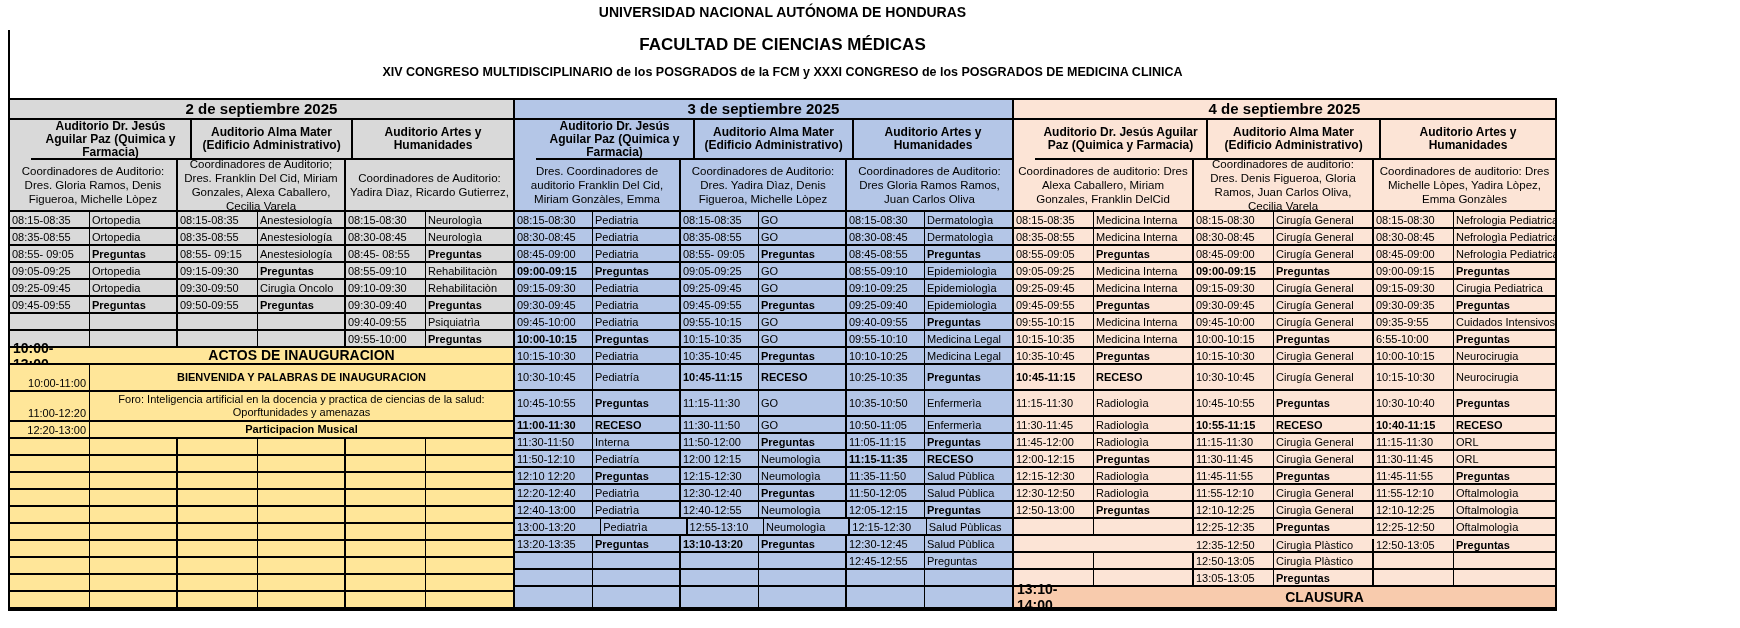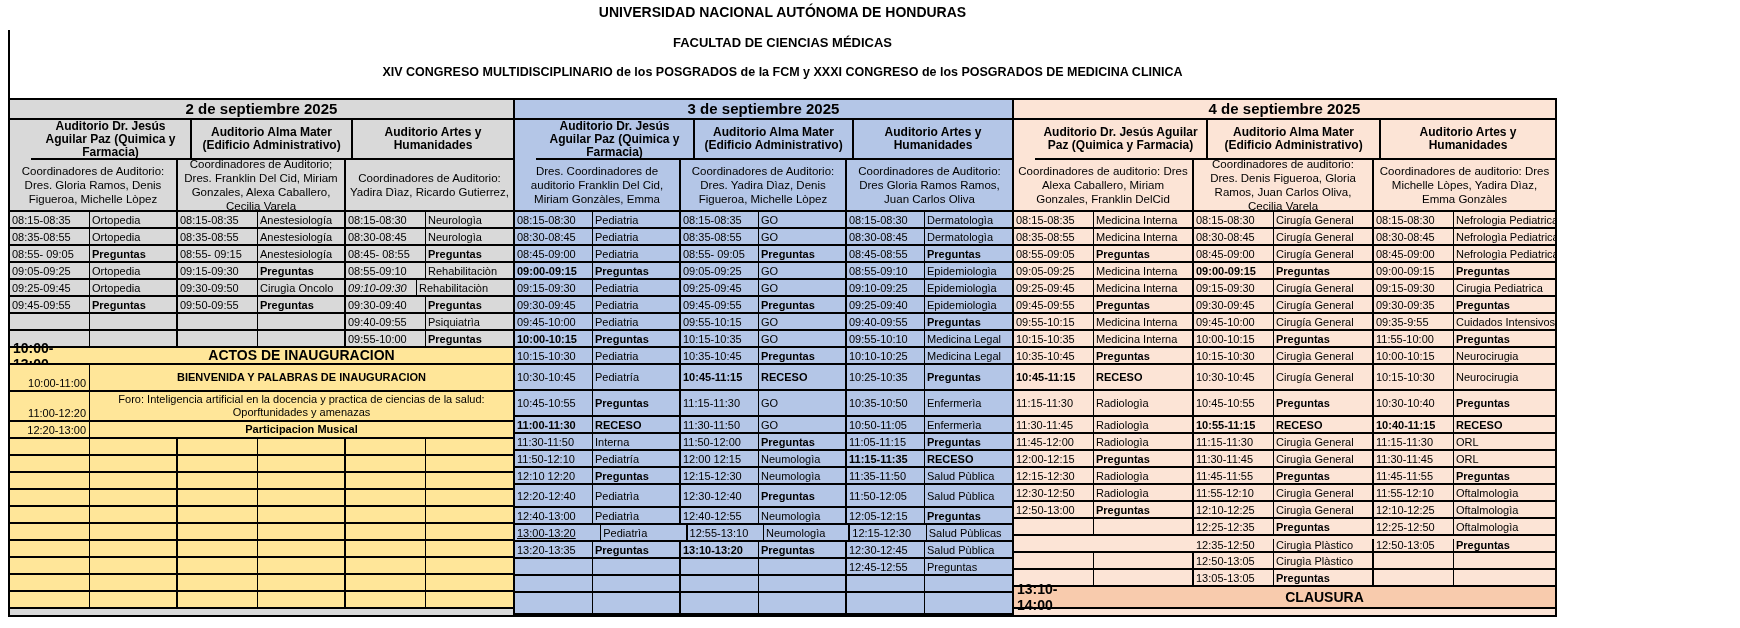--- a/index.html
+++ b/index.html
@@ -1,21 +1,21 @@
 <!DOCTYPE html>
 <html><head>
 <meta charset="utf-8">
 <style>
   html,body{margin:0;padding:0;background:#fff;}
   .page{position:relative;width:1740px;height:628px;background:#ffffff;
         font-family:"Liberation Sans",sans-serif;color:#000;overflow:hidden;}
   .titles{position:absolute;left:8px;top:0;width:1549px;text-align:center;}
   .title-line{position:absolute;left:0;width:100%;font-weight:bold;}
   .t1{top:4px;font-size:14px;}
-  .t2{top:35px;font-size:13px;}
+  .t2{top:35px;font-size:17px;}
   .t3{top:65px;font-size:12.5px;}
   .left-rule{position:absolute;left:8px;top:30px;width:2px;height:68px;background:#000;}
   .table-area{position:absolute;left:8px;top:98px;width:1549px;border:2px solid #000;
               box-sizing:border-box;display:flex;align-items:stretch;}
   .day-block{box-sizing:border-box;border-right:2px solid #000;display:flex;flex-direction:column;}
   .day-block:last-child{border-right:none;}
   .date-row{box-sizing:border-box;height:20px;border-bottom:2px solid #000;
             font-weight:bold;font-size:15px;text-align:center;line-height:17px;}
   .aud-row,.coord-row{display:flex;box-sizing:border-box;border-bottom:2px solid #000;}
   .aud-row{height:40px;margin-left:21px;}
@@ -99,21 +99,21 @@
             <div class="cell t" style="width: 80px;">09:15-09:30</div>
             <div class="cell sep b" style="width: 88px;">Preguntas</div>
             <div class="cell t" style="width: 80px;">08:55-09:10</div>
             <div class="cell lastc" style="width: 87px;">Rehabilitaciòn</div>
           </div>
           <div class="row" style="height: 17px;">
             <div class="cell t" style="width: 80px;">09:25-09:45</div>
             <div class="cell sep" style="width: 88px;">Ortopedia</div>
             <div class="cell t" style="width: 80px;">09:30-09:50</div>
             <div class="cell sep" style="width: 88px;">Cirugìa Oncolo</div>
-            <div class="cell t" style="width: 71px; font-style: italic;">09:10-09:30</div>
+            <div class="cell t" style="width: 80px;">09:10-09:30</div>
             <div class="cell lastc" style="width: 87px;">Rehabilitaciòn</div>
           </div>
           <div class="row" style="height: 17px;">
             <div class="cell t" style="width: 80px;">09:45-09:55</div>
             <div class="cell sep b" style="width: 88px;">Preguntas</div>
             <div class="cell t" style="width: 80px;">09:50-09:55</div>
             <div class="cell sep b" style="width: 88px;">Preguntas</div>
             <div class="cell t" style="width: 80px;">09:30-09:40</div>
             <div class="cell lastc b" style="width: 87px;">Preguntas</div>
           </div>
@@ -358,38 +358,38 @@
             <div class="cell lastc b" style="width: 87px;">RECESO</div>
           </div>
           <div class="row" style="height: 17px;">
             <div class="cell t" style="width: 78px;">12:10 12:20</div>
             <div class="cell sep b" style="width: 88px;">Preguntas</div>
             <div class="cell t" style="width: 78px;">12:15-12:30</div>
             <div class="cell sep" style="width: 88px;">Neumologìa</div>
             <div class="cell t" style="width: 78px;">11:35-11:50</div>
             <div class="cell lastc" style="width: 87px;">Salud Pùblica</div>
           </div>
-          <div class="row" style="height: 23px;">
+          <div class="row" style="height: 17px;">
             <div class="cell t" style="width: 78px;">12:20-12:40</div>
             <div class="cell sep" style="width: 88px;">Pediatrìa</div>
             <div class="cell t" style="width: 78px;">12:30-12:40</div>
             <div class="cell sep b" style="width: 88px;">Preguntas</div>
             <div class="cell t" style="width: 78px;">11:50-12:05</div>
             <div class="cell lastc" style="width: 87px;">Salud Pùblica</div>
           </div>
           <div class="row" style="height: 17px;">
             <div class="cell t" style="width: 78px;">12:40-13:00</div>
             <div class="cell sep" style="width: 88px;">Pediatrìa</div>
             <div class="cell t" style="width: 78px;">12:40-12:55</div>
             <div class="cell sep" style="width: 88px;">Neumologìa</div>
             <div class="cell t" style="width: 78px;">12:05-12:15</div>
             <div class="cell lastc b" style="width: 87px;">Preguntas</div>
           </div>
           <div class="row" style="height: 17px;">
-            <div class="cell t" style="width: 88px; text-decoration: underline;">13:00-13:20</div>
+            <div class="cell t" style="width: 88px;">13:00-13:20</div>
             <div class="cell sep" style="width: 88px;">Pediatrìa</div>
             <div class="cell t" style="width: 78px;">12:55-13:10</div>
             <div class="cell sep" style="width: 88px;">Neumologìa</div>
             <div class="cell t" style="width: 78px;">12:15-12:30</div>
             <div class="cell lastc" style="width: 87px;">Salud Pùblicas</div>
           </div>
           <div class="row" style="height: 17px;">
             <div class="cell t" style="width: 78px;">13:20-13:35</div>
             <div class="cell sep b" style="width: 88px;">Preguntas</div>
             <div class="cell t" style="width: 78px; font-weight: bold;">13:10-13:20</div>
@@ -427,21 +427,21 @@
     <div class="day-block" style="width: 541px; background: rgb(252, 228, 214);">
       <div class="date-row">4 de septiembre 2025</div>
       <div class="aud-row">
         <div class="hcell" style="width: 180px;">Auditorio  Dr. Jesús Aguilar Paz (Quimica y Farmacia)</div>
         <div class="hcell" style="width: 180px;">Auditorio  Alma Mater (Edificio Administrativo)</div>
         <div class="hcell" style="width: 181px;">Auditorio Artes y Humanidades</div>
       </div>
       <div class="coord-row">
         <div class="hcell" style="width: 180px;">Coordinadores de auditorio: Dres Alexa Caballero, Miriam Gonzales, Franklin DelCid</div>
         <div class="hcell" style="width: 180px;">Coordinadores de auditorio: Dres. Denis Figueroa, Gloria Ramos, Juan Carlos Oliva,  Cecilia Varela</div>
-        <div class="hcell" style="width: 181px;">Coordinadores de auditorio: Dres Michelle Lòpes, Yadira Dìaz, Emma Gonzàles</div>
+        <div class="hcell" style="width: 181px;">Coordinadores de auditorio: Dres Michelle Lòpes, Yadira Lòpez, Emma Gonzàles</div>
       </div>
       <div class="rows">
           <div class="row" style="height: 17px;">
             <div class="cell t" style="width: 80px;">08:15-08:35</div>
             <div class="cell sep" style="width: 100px;">Medicina Interna</div>
             <div class="cell t" style="width: 80px;">08:15-08:30</div>
             <div class="cell sep" style="width: 100px;">Cirugía General</div>
             <div class="cell t" style="width: 80px;">08:15-08:30</div>
             <div class="cell lastc" style="width: 101px;">Nefrologia Pediatrica</div>
           </div>
@@ -491,21 +491,21 @@
             <div class="cell t" style="width: 80px;">09:45-10:00</div>
             <div class="cell sep" style="width: 100px;">Cirugía General</div>
             <div class="cell t" style="width: 80px;">09:35-9:55</div>
             <div class="cell lastc" style="width: 101px;">Cuidados Intensivos</div>
           </div>
           <div class="row" style="height: 17px;">
             <div class="cell t" style="width: 80px;">10:15-10:35</div>
             <div class="cell sep" style="width: 100px;">Medicina Interna</div>
             <div class="cell t" style="width: 80px;">10:00-10:15</div>
             <div class="cell sep b" style="width: 100px;">Preguntas</div>
-            <div class="cell t" style="width: 80px;">11:55-10:00</div>
+            <div class="cell t" style="width: 80px;">6:55-10:00</div>
             <div class="cell lastc b" style="width: 101px;">Preguntas</div>
           </div>
           <div class="row" style="height: 17px;">
             <div class="cell t" style="width: 80px;">10:35-10:45</div>
             <div class="cell sep b" style="width: 100px;">Preguntas</div>
             <div class="cell t" style="width: 80px;">10:15-10:30</div>
             <div class="cell sep" style="width: 100px;">Cirugìa General</div>
             <div class="cell t" style="width: 80px;">10:00-10:15</div>
             <div class="cell lastc" style="width: 101px;">Neurocirugia</div>
           </div>

